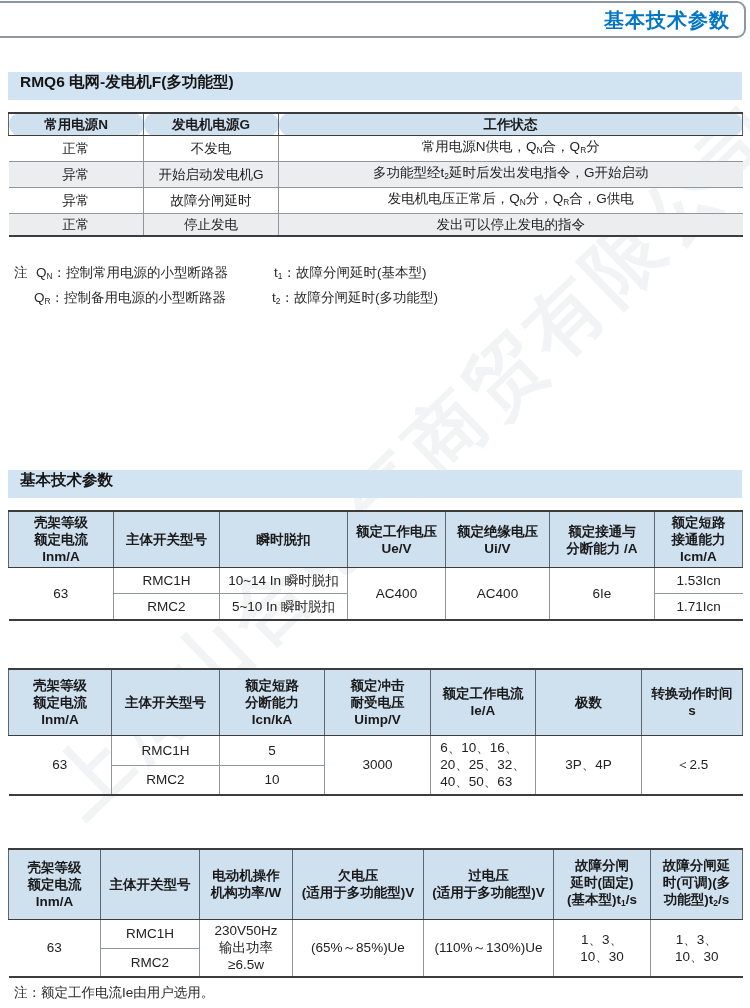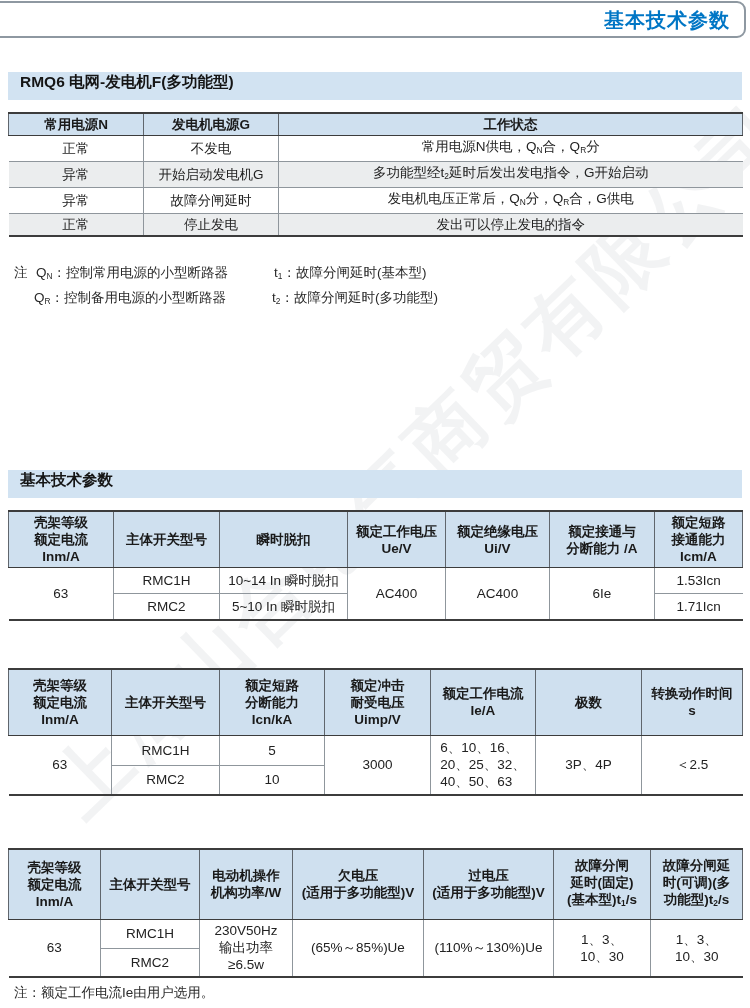--- a/index.html
+++ b/index.html
@@ -31,21 +31,21 @@
   table.spec th { background:#cfe0ef; font-weight:bold; color:#1a1a1a;
     border:1px solid #60666d; border-top:none; border-bottom:1px solid #3c3c3c;
     font-size:13.5px; line-height:17px; text-align:center; vertical-align:middle; padding:2px; }
   table.spec td { border:1px solid #8f969c; text-align:center; vertical-align:middle;
     padding:2px 4px; line-height:17px; background:transparent; }
   table.spec td.el { border-left:none; }
   table.spec td.er { border-right:none; }
 
   
   #table1 { top:112px; }
-  #table1 th { height:16px; }
+  #table1 th { height:16px;border-radius:13px; }
   #table1 td { height:22px; }
   #table1 tbody tr:nth-child(even) td { background:#ebedee; }
   #table1 td.state { text-align:center; }
 
   
   #table2 { top:510px; }
   #table2 th { height:55px; }
   #table2 td { height:26px; }
 
   

